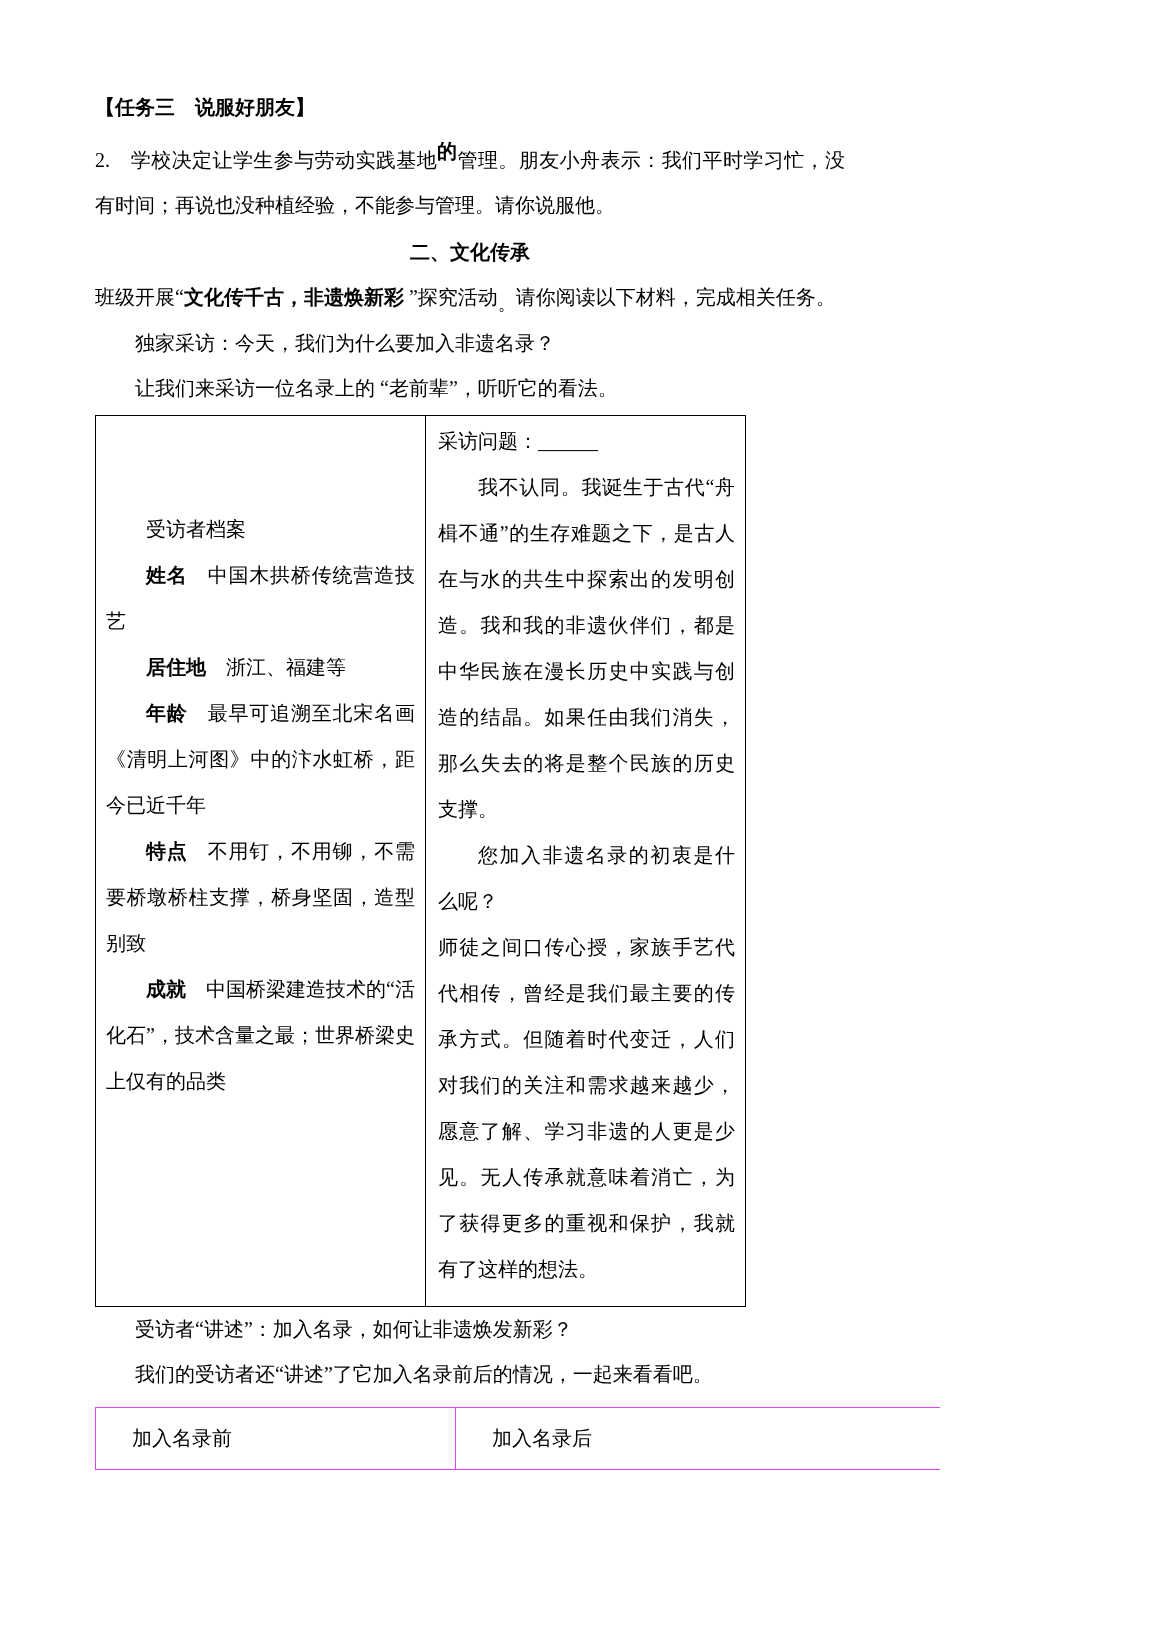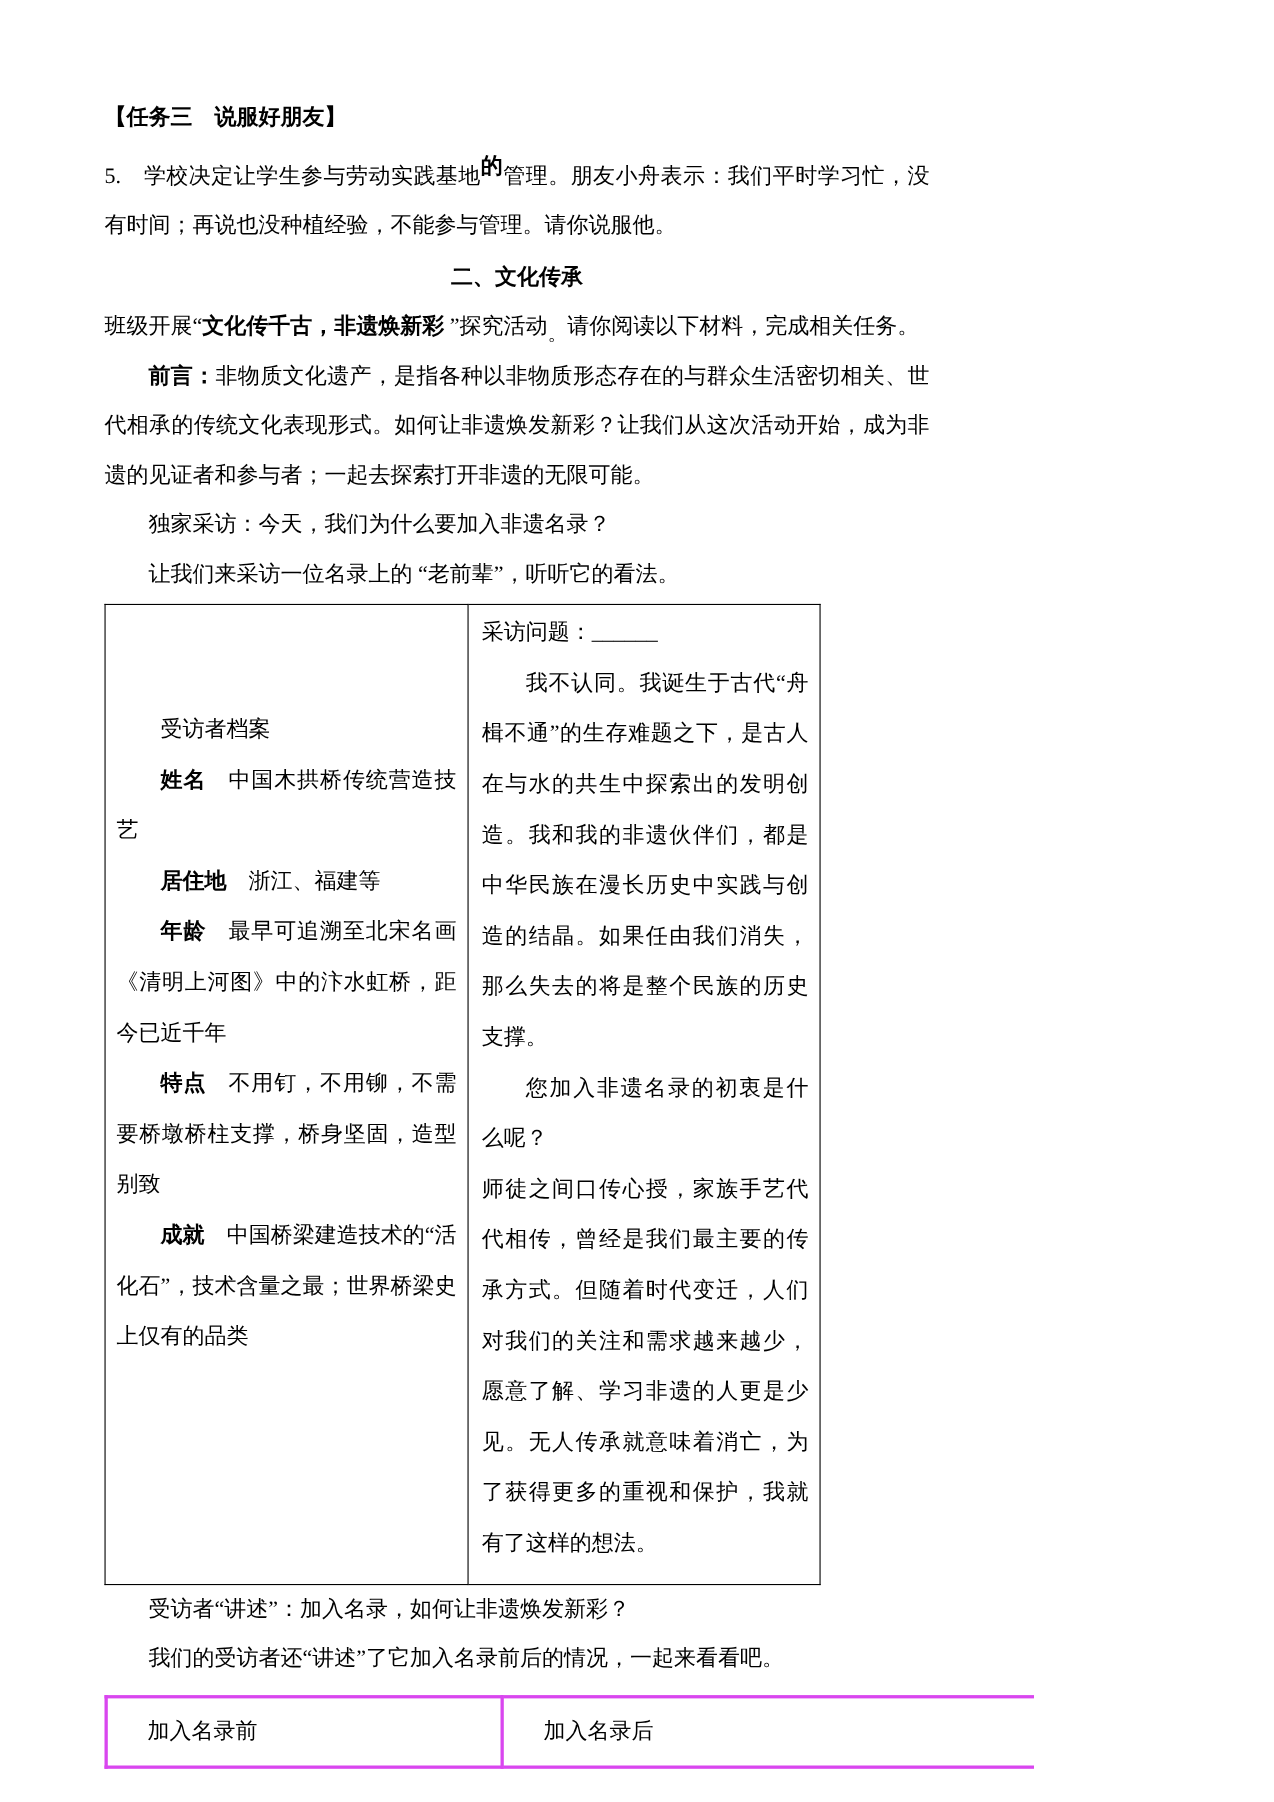--- a/index.html
+++ b/index.html
@@ -35,43 +35,42 @@
     border: 1px solid #000000;
     vertical-align: top;
   }
   .profile-table p { font-size: 20px; line-height: 46px; }
   td.profile-left { width: 330px; padding: 90px 10px 24px 10px; }
   td.profile-right { width: 320px; padding: 2px 10px 14px 12px; }
   .lbl { margin-right: 20px; font-weight: bold; }
 
   .cmp-table { width: 968px; margin-top: 10px; }
   .cmp-table td {
-    border: 3px solid #d946ef;
+    border: 1px solid #d946ef;
     font-size: 20px;
     line-height: 45px;
     padding: 8px 8px 8px 36px;
     vertical-align: middle;
     margin-top: 48px;
   }
   td.cmp-left { width: 360px; }
 </style>
 </head>
 <body>
 
 <div class="page">
 
   <p class="bold">【任务三　说服好朋友】</p>
 
-  <p class="q4"><span>5.　学校决定让学生参与劳动实践基地</span><span class="sup">的</span><span>管理。朋友小舟表示：我们平时学习忙，没有时间；再说也没种植经验，不能参与管理。请你说服他。</span></p>
+  <p class="q4"><span>2.　学校决定让学生参与劳动实践基地</span><span class="sup">的</span><span>管理。朋友小舟表示：我们平时学习忙，没有时间；再说也没种植经验，不能参与管理。请你说服他。</span></p>
 
   <p class="center bold sec-title">二、文化传承</p>
 
   <p><span>班级开展“</span><span class="bold">文化传千古，非遗焕新彩</span><span> ”探究活动</span><span class="sub">。</span><span>请你阅读以下材料，完成相关任务。</span></p>
 
-  <p class="indent"><span class="bold">前言：</span><span>非物质文化遗产，是指各种以非物质形态存在的与群众生活密切相关、世代相承的传统文化表现形式。如何让非遗焕发新彩？让我们从这次活动开始，成为非遗的见证者和参与者；一起去探索打开非遗的无限可能。</span></p>
 
   <p class="indent">独家采访：今天，我们为什么要加入非遗名录？</p>
 
   <p class="indent">让我们来采访一位名录上的 “老前辈”，听听它的看法。</p>
 
   <table class="profile-table">
     <tbody>
         <tr>
       <td class="profile-left">
         <p class="indent">受访者档案</p>

